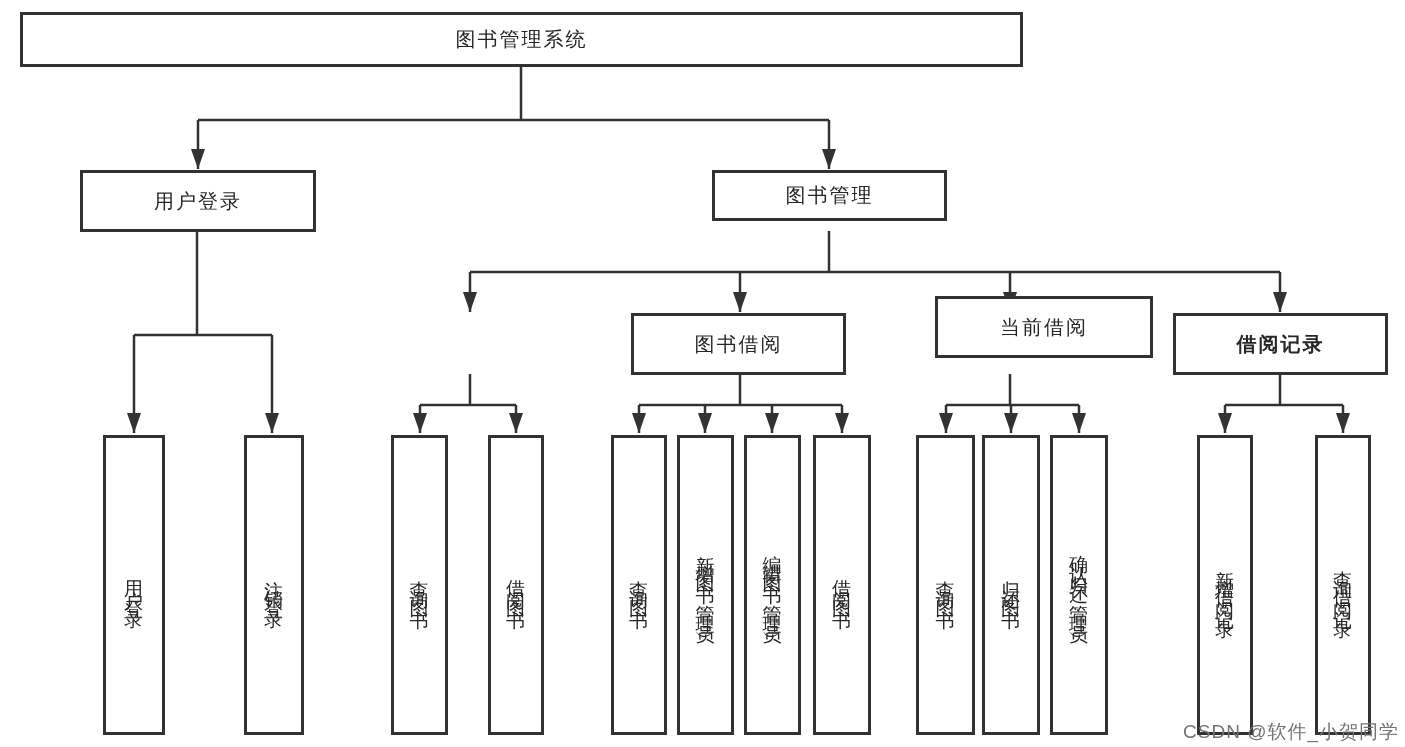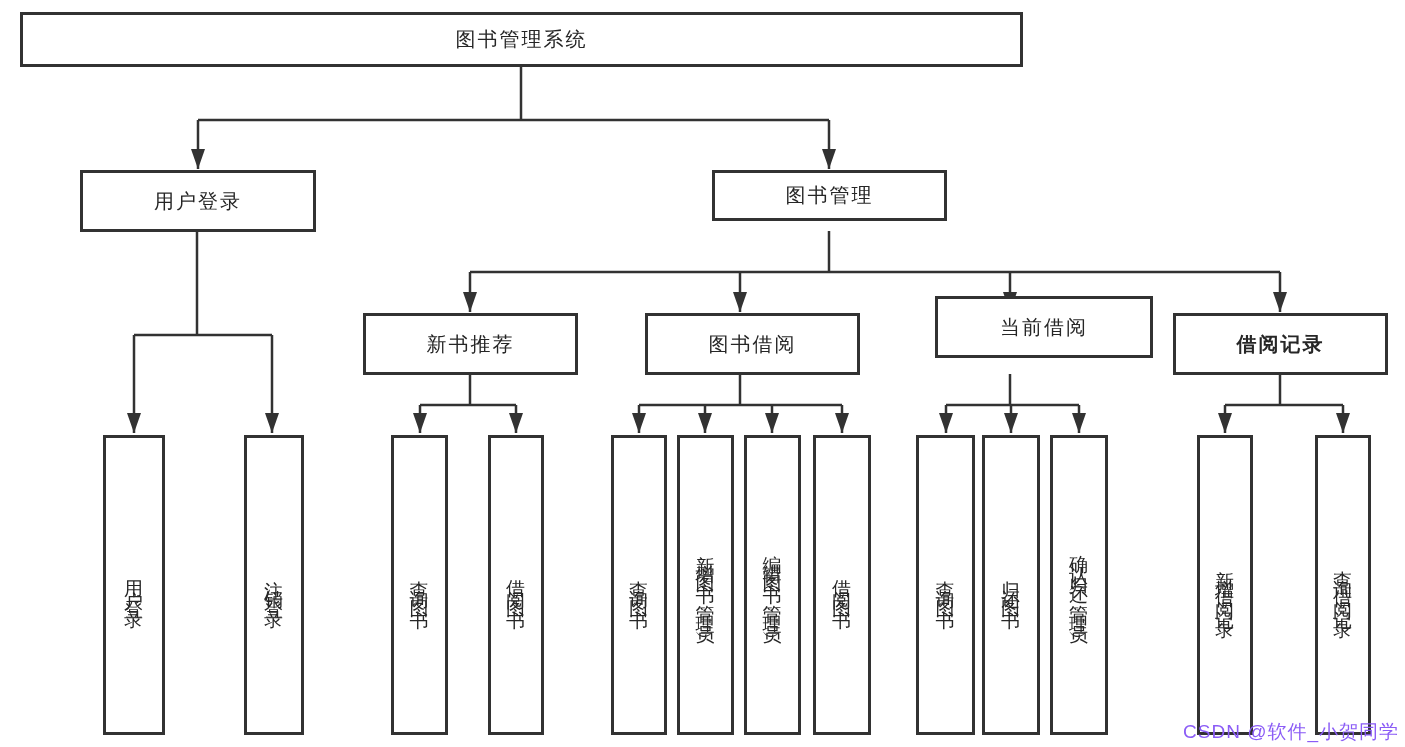--- a/index.html
+++ b/index.html
@@ -17,40 +17,40 @@
     writing-mode:vertical-rl;text-orientation:mixed;
     font-size:19px;letter-spacing:10px;line-height:1;white-space:nowrap;
   }
   
   #n-root{left:20px;top:12px;width:1003px;height:55px;}
   
   #n-user-login{left:80px;top:170px;width:236px;height:62px;}
   #n-book-mgmt{left:712px;top:170px;width:235px;height:51px;}
   
   #n-new-book{left:363px;top:313px;width:215px;height:62px;}
-  #n-borrowing{left:645px;top:313px;width:215px;height:62px;}
+  #n-borrowing{left:631px;top:313px;width:215px;height:62px;}
   #n-current{left:903px;top:296px;width:218px;height:62px;margin-left:32px;}
   #n-records{left:1173px;top:313px;width:215px;height:62px;font-weight:bold;}
   
   .leaf{top:435px;height:300px;}
   #l-user-login{left:103px;width:62px;}
   #l-logout{left:244px;width:60px;}
   #l-query1{left:391px;width:57px;}
   #l-borrow1{left:488px;width:56px;}
   #l-query2{left:611px;width:56px;}
   #l-add-book{left:677px;width:57px;}
   #l-edit-book{left:744px;width:57px;}
   #l-borrow2{left:813px;width:58px;}
   #l-query3{left:916px;width:59px;}
   #l-return{left:982px;width:58px;}
   #l-confirm{left:1050px;width:58px;}
   #l-add-rec{left:1197px;width:56px;}
   #l-query-rec{left:1315px;width:56px;}
   .watermark{
-    position:absolute;right:6px;bottom:2px;font-size:19px;color:#8b5cf6;
+    position:absolute;right:6px;bottom:2px;font-size:19px;color:#737373;
     letter-spacing:1px;white-space:nowrap;
   }
 </style>
 </head>
 <body>
 
 <div class="canvas">
 
   <svg class="connectors" width="1405" height="747" viewBox="0 0 1405 747" xmlns="http://www.w3.org/2000/svg">
     <defs>
@@ -106,23 +106,20 @@
     <span class="hlabel">图书管理系统</span>
   </div>
 
   <div class="node" id="n-user-login">
     <span class="hlabel">用户登录</span>
   </div>
   <div class="node" id="n-book-mgmt">
     <span class="hlabel">图书管理</span>
   </div>
 
-  <div class="node" id="n-new-book">
-    <span class="hlabel">新书推荐</span>
-  </div>
   <div class="node" id="n-borrowing">
     <span class="hlabel">图书借阅</span>
   </div>
   <div class="node" id="n-current">
     <span class="hlabel">当前借阅</span>
   </div>
   <div class="node" id="n-records">
     <span class="hlabel">借阅记录</span>
   </div>
 

